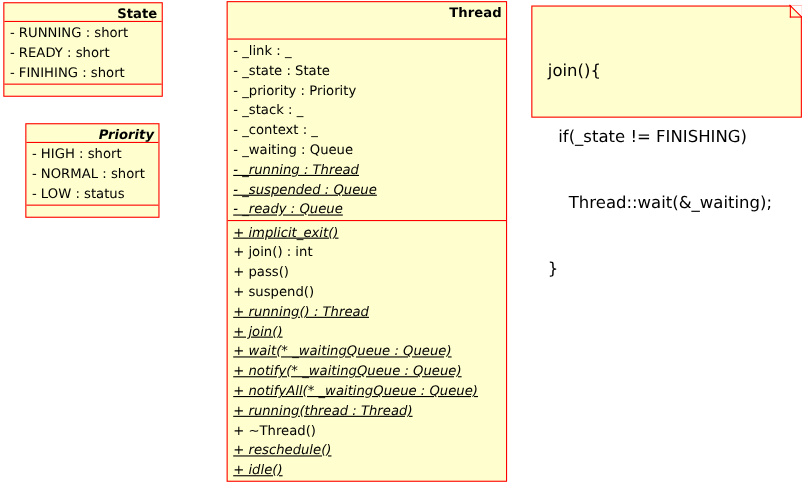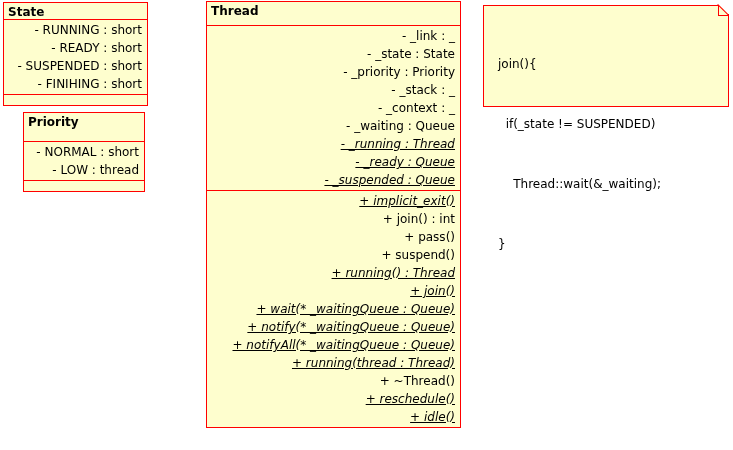--- a/index.html
+++ b/index.html
@@ -18,33 +18,32 @@
 
   
   .uml-class {
     position: absolute;
     box-sizing: border-box;
     background: #FEFECE;
     border: 1px solid #FF0000;
   }
   .uml-title {
     box-sizing: border-box;
-    text-align: left;
+    text-align: right;
     font-weight: bold;
     font-size: 12px;
     color: #000000;
     line-height: 16px;
     padding: 1px 4px 1px 4px;
     border-bottom: 1px solid #FF0000;
     white-space: nowrap;
   }
   .uml-compartment {
     box-sizing: border-box;
     padding: 1px 0 1px 0;
-    text-align: right;
   }
   .uml-compartment + .uml-compartment {
     border-top: 1px solid #FF0000;
   }
   .uml-compartment.empty {
     height: 11px;
     padding: 0;
   }
   .uml-row {
     font-size: 12px;
@@ -70,47 +69,47 @@
     width: 145px;
   }
   #state-class .uml-title { height: 17px; }
 
   
   #priority-class {
     left: 23px;
     top: 112px;
     width: 122px;
   }
-  #priority-class .uml-title { height: 29px; }
+  #priority-class .uml-title { height: 17px; font-style: italic; }
 
   
   #thread-class {
     left: 206px;
     top: 1px;
     width: 255px;
   }
-  #thread-class .uml-title { height: 24px; }
+  #thread-class .uml-title { height: 34px; }
   #thread-class .uml-row { line-height: 18px; height: 18px; }
 
   
   .uml-note {
     position: absolute;
     left: 483px;
     top: 5px;
     width: 246px;
     height: 102px;
     box-sizing: border-box;
     background: #FEFECE;
     border: 1px solid #FF0000;
     border-top-right-radius: 0;
   }
   .uml-note-body {
     position: relative;
     padding: 8px 10px 6px 14px;
-    font-size: 12px;
+    font-size: 15px;
     line-height: 20px;
     color: #000000;
     white-space: pre;
   }
   .note-fold {
     position: absolute;
     top: -1px;
     right: -1px;
     width: 11px;
     height: 11px;
@@ -135,47 +134,47 @@
   .note-line { display: block; }
 </style>
 </head>
 <body>
 
 <div class="uml-class" id="state-class">
   <div class="uml-title">State</div>
   <div class="uml-compartment">
     <div class="uml-row"><span class="member">- RUNNING : short</span></div>
     <div class="uml-row"><span class="member">- READY : short</span></div>
-    <div class="uml-row"><span class="member">- SUSPENDED : short</span></div>
     <div class="uml-row"><span class="member">- FINIHING : short</span></div>
   </div>
   <div class="uml-compartment empty"></div>
 </div>
 
 <div class="uml-class" id="priority-class">
   <div class="uml-title">Priority</div>
   <div class="uml-compartment">
+    <div class="uml-row"><span class="member">- HIGH : short</span></div>
     <div class="uml-row"><span class="member">- NORMAL : short</span></div>
-    <div class="uml-row"><span class="member">- LOW : thread</span></div>
+    <div class="uml-row"><span class="member">- LOW : status</span></div>
   </div>
   <div class="uml-compartment empty"></div>
 </div>
 
 <div class="uml-class" id="thread-class">
   <div class="uml-title">Thread</div>
   <div class="uml-compartment">
     <div class="uml-row"><span class="member">- _link : _</span></div>
     <div class="uml-row"><span class="member">- _state : State</span></div>
     <div class="uml-row"><span class="member">- _priority : Priority</span></div>
     <div class="uml-row"><span class="member">- _stack : _</span></div>
     <div class="uml-row"><span class="member">- _context : _</span></div>
     <div class="uml-row"><span class="member">- _waiting : Queue</span></div>
     <div class="uml-row static"><span class="member">- _running : Thread</span></div>
+    <div class="uml-row static"><span class="member">- _suspended : Queue</span></div>
     <div class="uml-row static"><span class="member">- _ready : Queue</span></div>
-    <div class="uml-row static"><span class="member">- _suspended : Queue</span></div>
   </div>
   <div class="uml-compartment">
     <div class="uml-row static"><span class="member">+ implicit_exit()</span></div>
     <div class="uml-row"><span class="member">+ join() : int</span></div>
     <div class="uml-row"><span class="member">+ pass()</span></div>
     <div class="uml-row"><span class="member">+ suspend()</span></div>
     <div class="uml-row static"><span class="member">+ running() : Thread</span></div>
     <div class="uml-row static"><span class="member">+ join()</span></div>
     <div class="uml-row static"><span class="member">+ wait(* _waitingQueue : Queue)</span></div>
     <div class="uml-row static"><span class="member">+ notify(* _waitingQueue : Queue)</span></div>
@@ -184,17 +183,17 @@
     <div class="uml-row"><span class="member">+ ~Thread()</span></div>
     <div class="uml-row static"><span class="member">+ reschedule()</span></div>
     <div class="uml-row static"><span class="member">+ idle()</span></div>
   </div>
 </div>
 
 <div class="uml-note">
   <span class="note-fold"></span>
   <div class="uml-note-body">
     <span class="note-line">join(){</span>
-    <span class="note-line">  if(_state != SUSPENDED)</span>
+    <span class="note-line">  if(_state != FINISHING)</span>
     <span class="note-line">    Thread::wait(&amp;_waiting);</span>
     <span class="note-line">}</span>
   </div>
 </div>
 
 </body></html>

